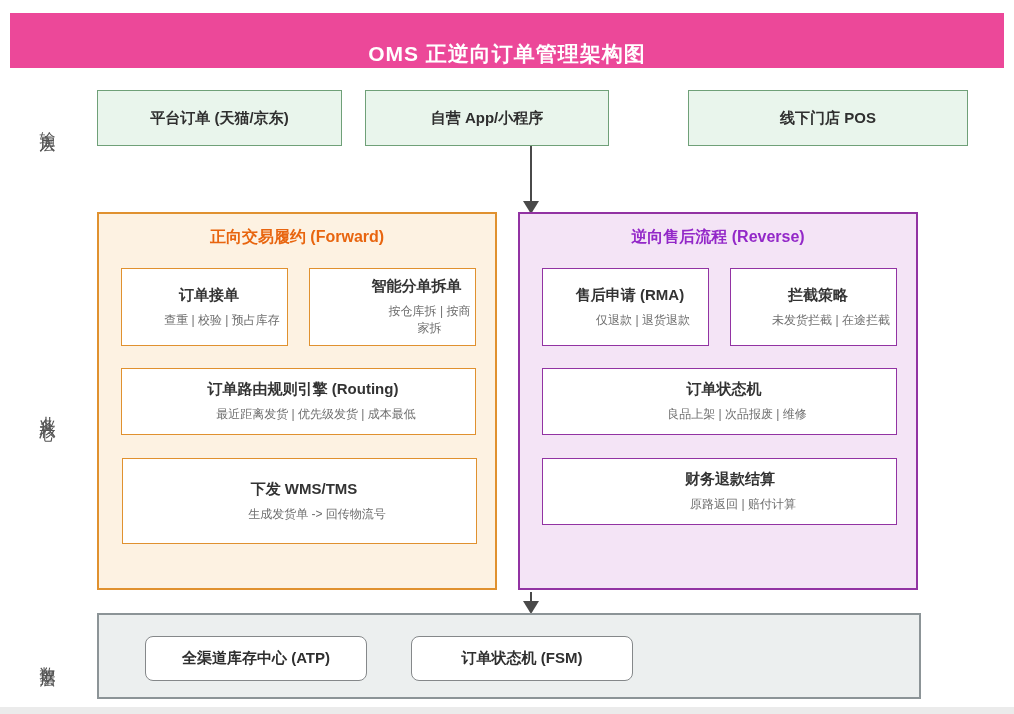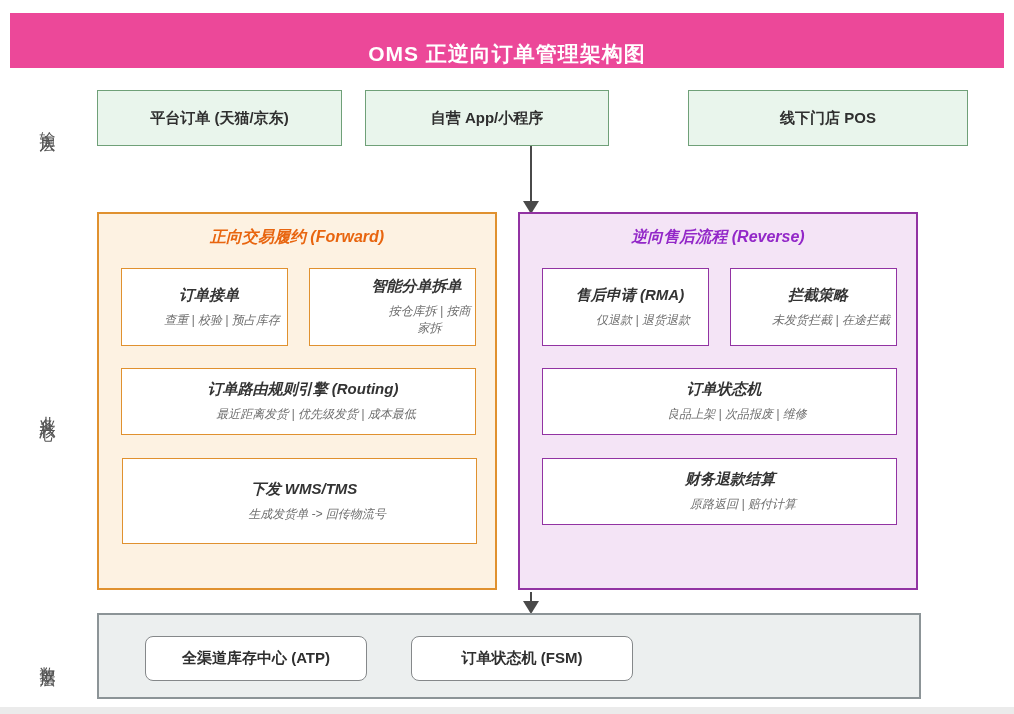--- a/index.html
+++ b/index.html
@@ -22,21 +22,21 @@
   
   .input-box{
     position:absolute;top:90px;height:56px;background:#E9F5EC;border:1.5px solid #6FA078;
     box-sizing:border-box;display:flex;align-items:center;justify-content:center;
     font-size:15px;font-weight:600;color:#2f2f2f;
   }
   
   .arrow-stem{position:absolute;width:2.5px;background:#4a4a4a;}
   .arrow-head{position:absolute;width:0;height:0;border-left:8px solid transparent;border-right:8px solid transparent;border-top:13px solid #4a4a4a;}
   
-  .panel{position:absolute;top:212px;width:400px;height:378px;box-sizing:border-box;font-style:italic;}
+  .panel{position:absolute;top:212px;width:400px;height:378px;box-sizing:border-box;}
   .panel.forward{left:97px;background:#FDF2E2;border:2px solid #E0912F;}
   .panel.reverse{left:518px;background:#F4E4F6;border:2px solid #9233A3;}
   .panel-title{position:absolute;left:0;top:13px;width:100%;text-align:center;font-size:16px;font-weight:bold;}
   .panel.forward .panel-title{color:#E8650F;}
   .panel.reverse .panel-title{color:#9328C8;}
   
   .node{
     position:absolute;background:#ffffff;box-sizing:border-box;
     display:flex;flex-direction:column;align-items:center;justify-content:center;gap:7px;
     text-align:center;

